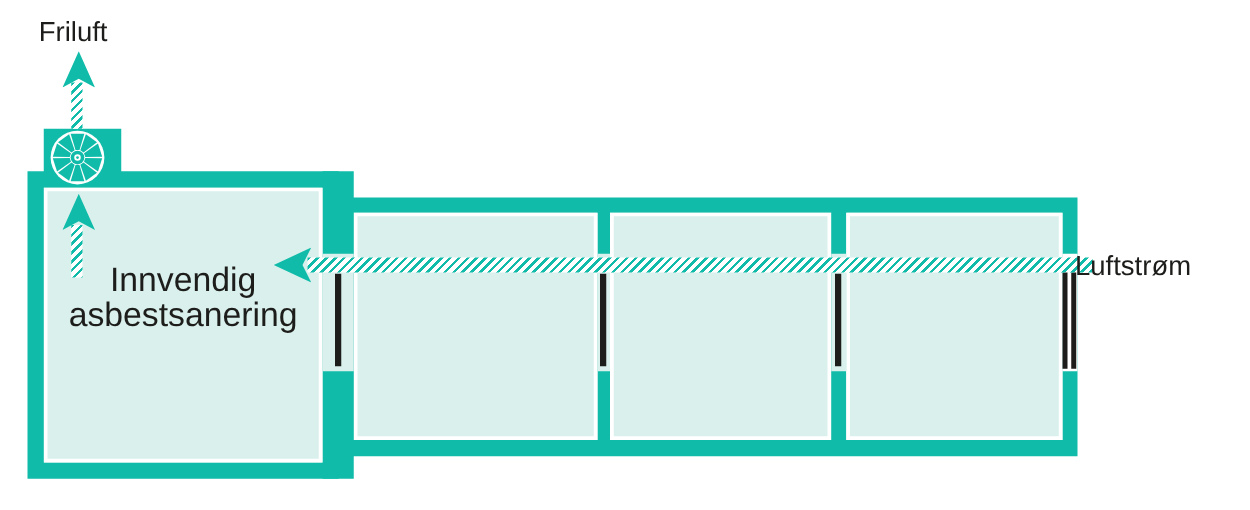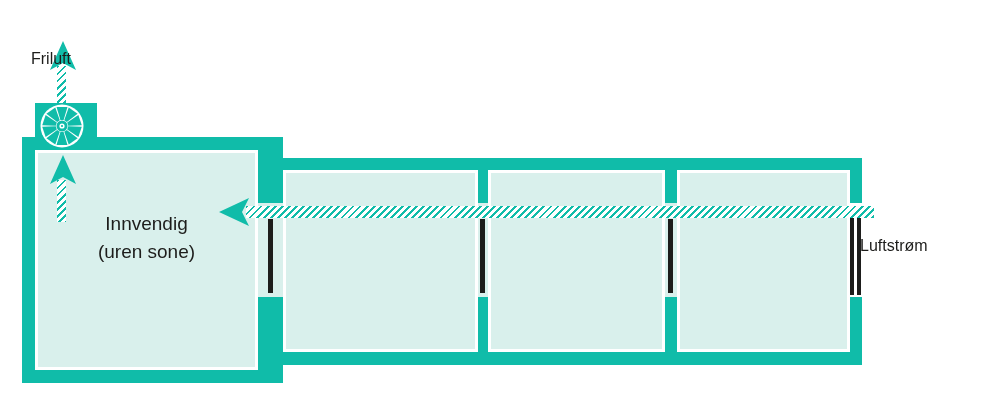--- a/index.html
+++ b/index.html
@@ -25,24 +25,24 @@
   .gap-white{background:#fff;}
   .door-line{background:var(--ink);}
   .hatch{
     background-color:#fff;
     background-image:repeating-linear-gradient(135deg,var(--teal) 0px,var(--teal) 2px,rgba(0,0,0,0) 2px,rgba(0,0,0,0) 5px);
   }
   .label{
     color:var(--ink);
     white-space:nowrap;
   }
-  .small-label{font-size:16px;line-height:1.1;margin-top:36px;}
+  .small-label{font-size:22px;line-height:1.1;}
   .main-zone-label{
     position:absolute;left:35px;top:210px;width:223px;
-    text-align:center;font-size:19px;line-height:28px;
+    text-align:center;font-size:27px;line-height:28px;
   }
   .arrow-svg{display:block;color:var(--teal);}
   .z1{z-index:1}.z2{z-index:2}.z3{z-index:3}.z4{z-index:4}.z5{z-index:5}.z6{z-index:6}
 </style>
 </head>
 <body>
 
 <div class="stage">
 
   <div class="abs label small-label z6" style="left:31px;top:14px;">Friluft</div>
@@ -115,16 +115,16 @@
 
   <div class="abs z4" style="left:50px;top:155px;width:26px;height:29px;">
     <svg class="arrow-svg" width="26" height="29" viewBox="0 0 26 29">
       <polygon points="13,0 26,29 13,22 0,29" fill="currentColor"></polygon>
     </svg>
   </div>
   <div class="abs hatch z3" style="left:57px;top:180px;width:9px;height:42px;"></div>
 
   <div class="main-zone-label z6">
     <div>Innvendig</div>
-    <div>(uren sone)</div>
+    <div>asbestsanering</div>
   </div>
 
 </div>
 
 </body></html>

